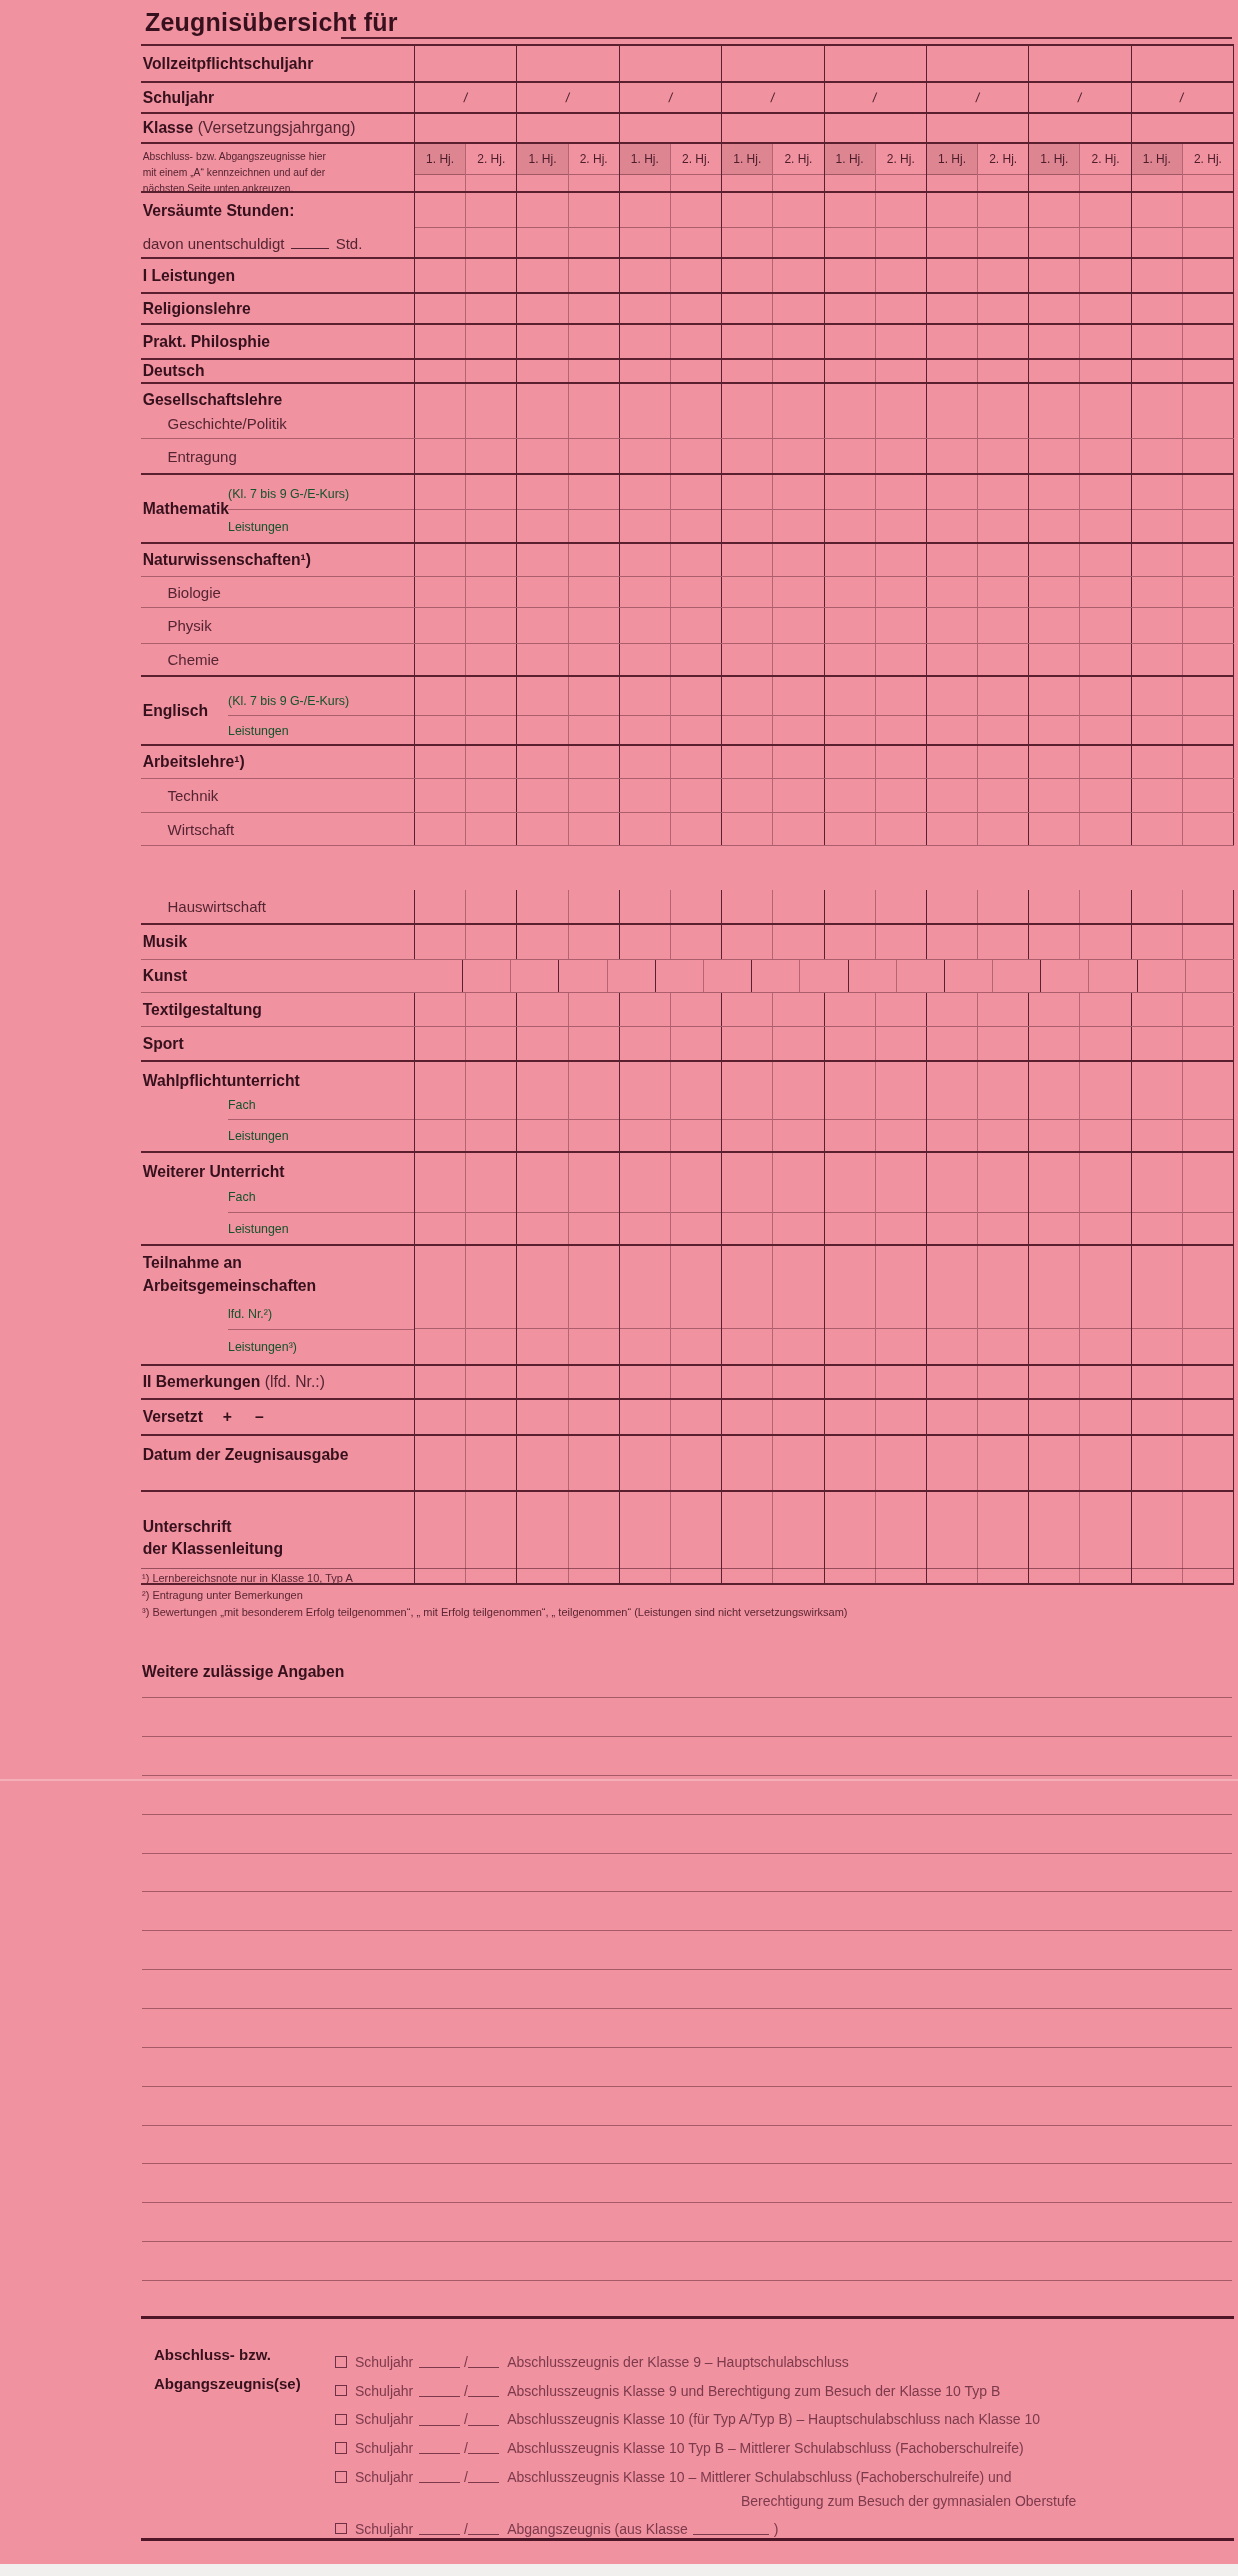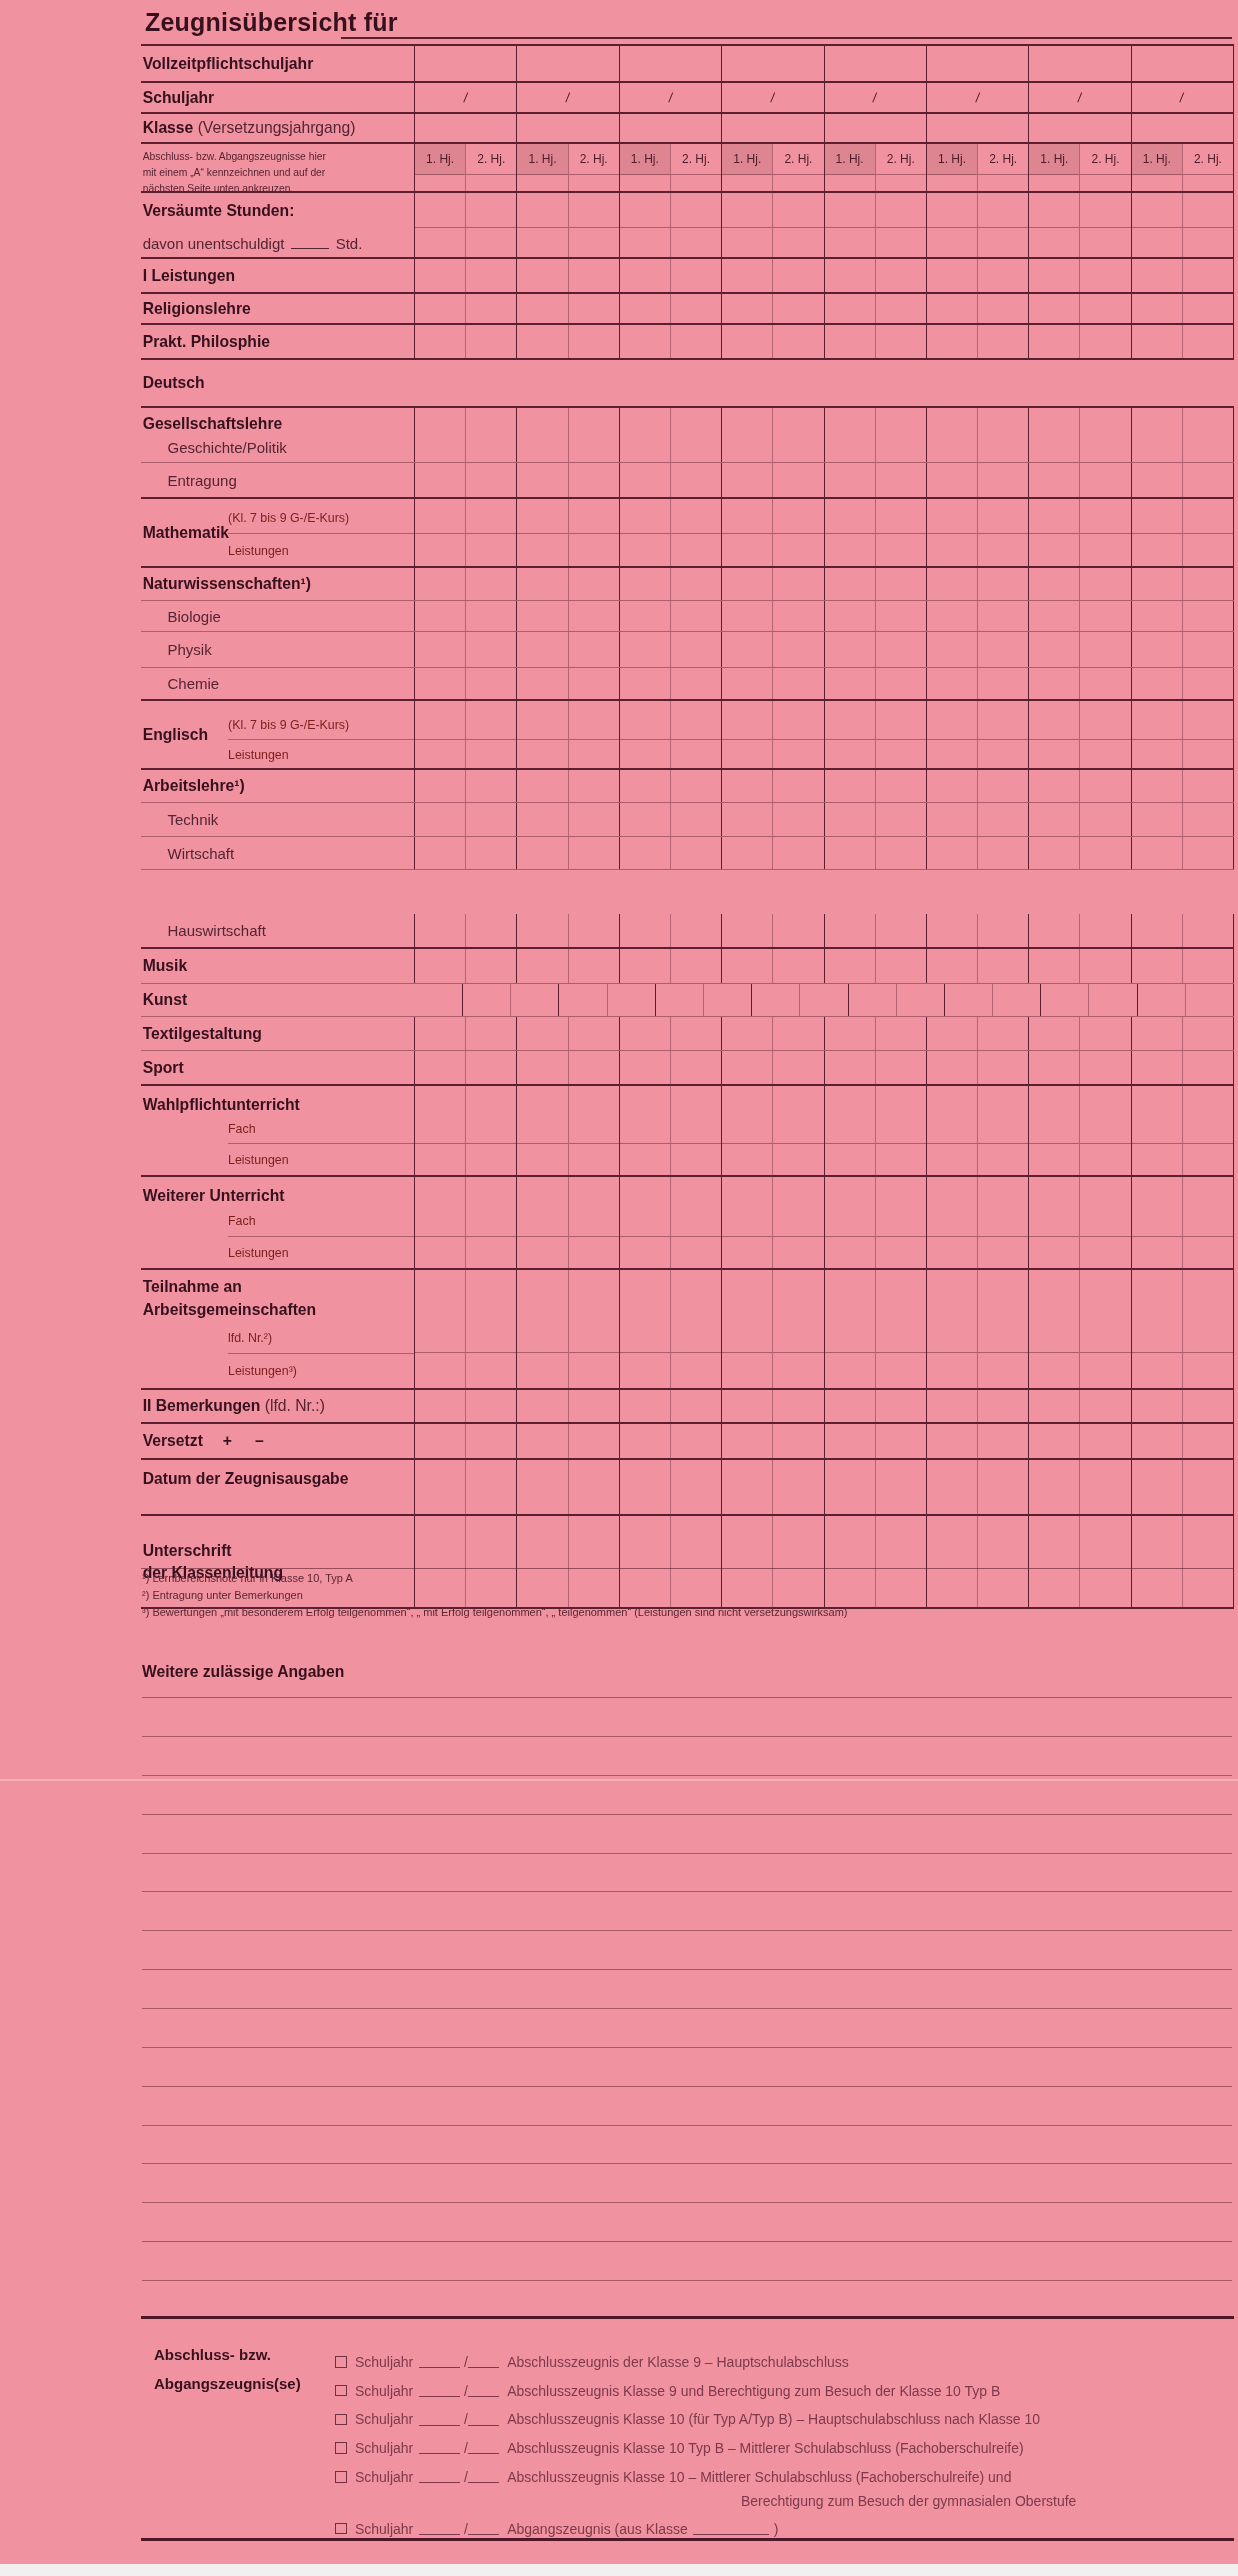--- a/index.html
+++ b/index.html
@@ -22,21 +22,21 @@
   .cells{flex:1;display:flex;border-right:1.7px solid #5b2030;}
   .cell{flex:1;box-sizing:border-box;border-left:0.8px solid rgba(91,32,48,.40);}
   .cell.g{border-left:1.7px solid #5b2030;}
   .gcell{flex:1;box-sizing:border-box;border-left:1.7px solid #5b2030;display:flex;align-items:center;justify-content:center;}
   .hj{height:31px;box-sizing:border-box;border-bottom:0.8px solid rgba(91,32,48,.45);
       display:flex;align-items:center;justify-content:center;font-size:12px;color:#4c1c2a;}
   .hj.shade{background:rgba(59,19,31,.10);}
   .divider{box-sizing:border-box;border-bottom:0.8px solid rgba(91,32,48,.45);}
   .bl{font-weight:bold;font-size:15.7px;color:#36111d;}
   .nl{font-size:15px;color:#552433;}
-  .sm{font-size:12.4px;color:#7f1d1d;}
+  .sm{font-size:12.4px;color:#14532d;}
   .note{font-size:10.3px;line-height:1.55;color:#552433;padding:5px 5px 0 1.7px;}
   .slash{font-size:13.2px;color:#4c1c2a;transform:skewX(-8deg);}
   .vc{display:flex;align-items:center;padding-left:1.7px;}
   .blank{display:inline-block;border-bottom:1.2px solid currentColor;height:11.6px;vertical-align:baseline;}
   .partline{position:absolute;left:87px;right:0;border-bottom:0.8px solid rgba(91,32,48,.45);}
   .abs{position:absolute;}
   
   .echo-line{position:absolute;left:141px;width:1093px;top:1568px;border-top:1.2px solid rgba(91,32,48,.6);}
   .footnotes{position:absolute;left:142px;top:1572px;font-size:11px;color:#5a2634;}
   .footnotes div{margin-bottom:5px;}
@@ -301,21 +301,21 @@
           <div class="cell g"></div>
           <div class="cell"></div>
           <div class="cell g"></div>
           <div class="cell"></div>
           <div class="cell g"></div>
           <div class="cell"></div>
           <div class="cell g"></div>
           <div class="cell"></div>
         </div>
       </div>
-      <div class="trow bb-thick" style="height: 48px; align-items: center;">
+      <div class="trow bb-thick" style="height: 24px;">
         <div class="lbl vc">
           <span class="bl">Deutsch</span>
         </div>
         <div class="cells">
           <div class="cell g"></div>
           <div class="cell"></div>
           <div class="cell g"></div>
           <div class="cell"></div>
           <div class="cell g"></div>
           <div class="cell"></div>

